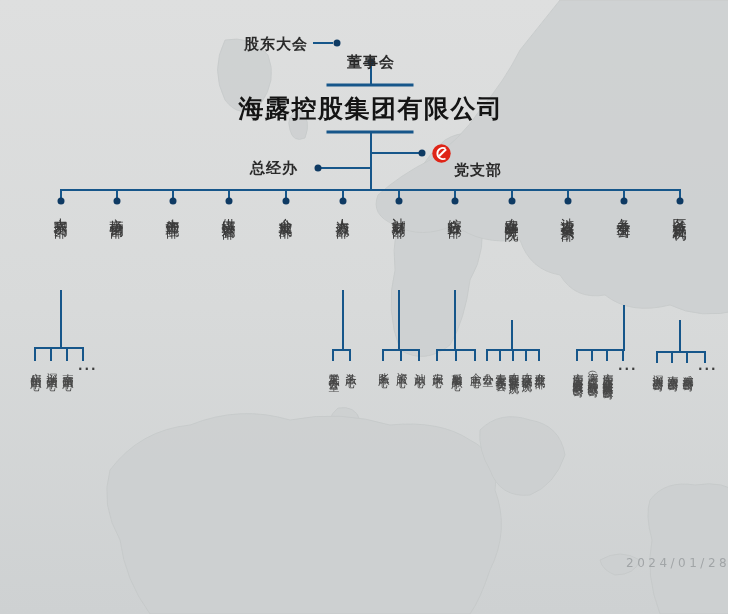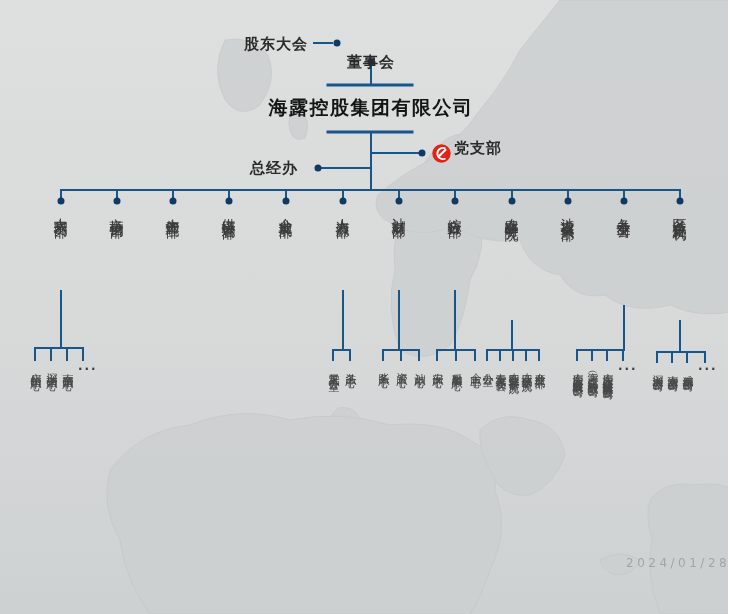--- a/index.html
+++ b/index.html
@@ -9,21 +9,21 @@
     font-family:"DejaVu Sans",sans-serif;
     text-align:center;
   }
   .map{position:absolute;left:0;top:0;}
   .lines{position:absolute;left:0;top:0;}
   .hlabel{
     position:absolute;transform:translate(-50%,-50%);
     white-space:nowrap;color:#262626;font-weight:bold;
   }
   .toplabel{font-size:15px;letter-spacing:1px;color:#2a2a2a;}
-  .title{font-size:19px;letter-spacing:1.5px;color:#141414;}
+  .title{font-size:25px;letter-spacing:1.5px;color:#141414;}
   .vtext{
     position:absolute;writing-mode:vertical-rl;text-orientation:upright;
     white-space:nowrap;
   }
   .dept{font-size:14px;letter-spacing:1.5px;line-height:16px;color:#3a3a3a;font-weight:500;}
   .sub{font-size:11px;letter-spacing:1.3px;line-height:14px;color:#474747;}
   .ellipsis{
     position:absolute;font-size:12px;font-weight:bold;color:#3c3c3c;
     letter-spacing:2px;white-space:nowrap;
   }
@@ -145,21 +145,21 @@
   <div class="hlabel toplabel" style="left:276px;top:44px">股东大会</div>
   <div class="hlabel toplabel" style="left:371px;top:62px">董事会</div>
   <div class="hlabel title" style="left:371px;top:108px">海露控股集团有限公司</div>
   <div class="hlabel toplabel" style="left:274px;top:168px">总经办</div>
 
   <svg class="emblem" viewBox="0 0 21 21">
     <circle cx="10.5" cy="10.5" r="9.2" fill="#df2417"></circle>
     <path d="M14.5,5.5 A5.6,5.6 0 1,0 14.5,15.5" fill="none" stroke="#ffffff" stroke-width="1.9"></path>
     <rect x="9.6" y="4.2" width="2.1" height="10" transform="rotate(45 10.5 10.5)" fill="#ffffff"></rect>
   </svg>
-  <div class="hlabel toplabel" style="left:478px;top:148px">党支部</div>
+  <div class="hlabel toplabel" style="left:478px;top:170px">党支部</div>
 
   <div class="vtext dept" style="left:53px;top:207px">大宗贸易部</div>
   <div class="vtext dept" style="left:109px;top:207px">市场营销部</div>
   <div class="vtext dept" style="left:165px;top:207px">生产管理部</div>
   <div class="vtext dept" style="left:221px;top:207px">供应链运管部</div>
   <div class="vtext dept" style="left:278px;top:207px">企业发展部</div>
   <div class="vtext dept" style="left:335px;top:207px">人力资源部</div>
   <div class="vtext dept" style="left:391px;top:207px">计划财务部</div>
   <div class="vtext dept" style="left:447px;top:207px">综合行政部</div>
   <div class="vtext dept" style="left:504px;top:207px">农业科学研究院</div>

